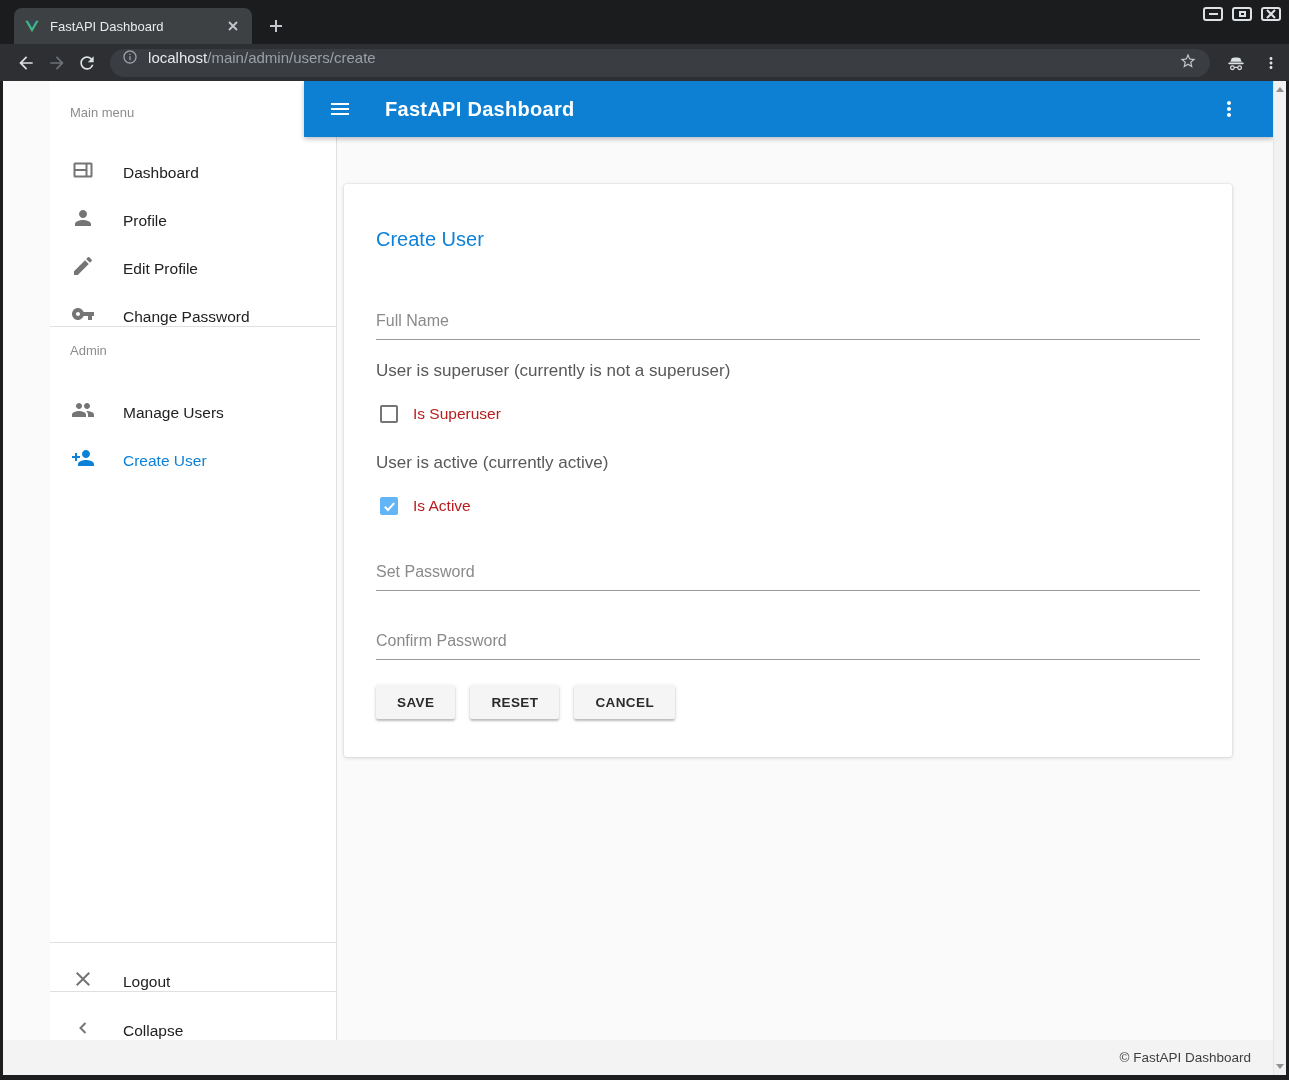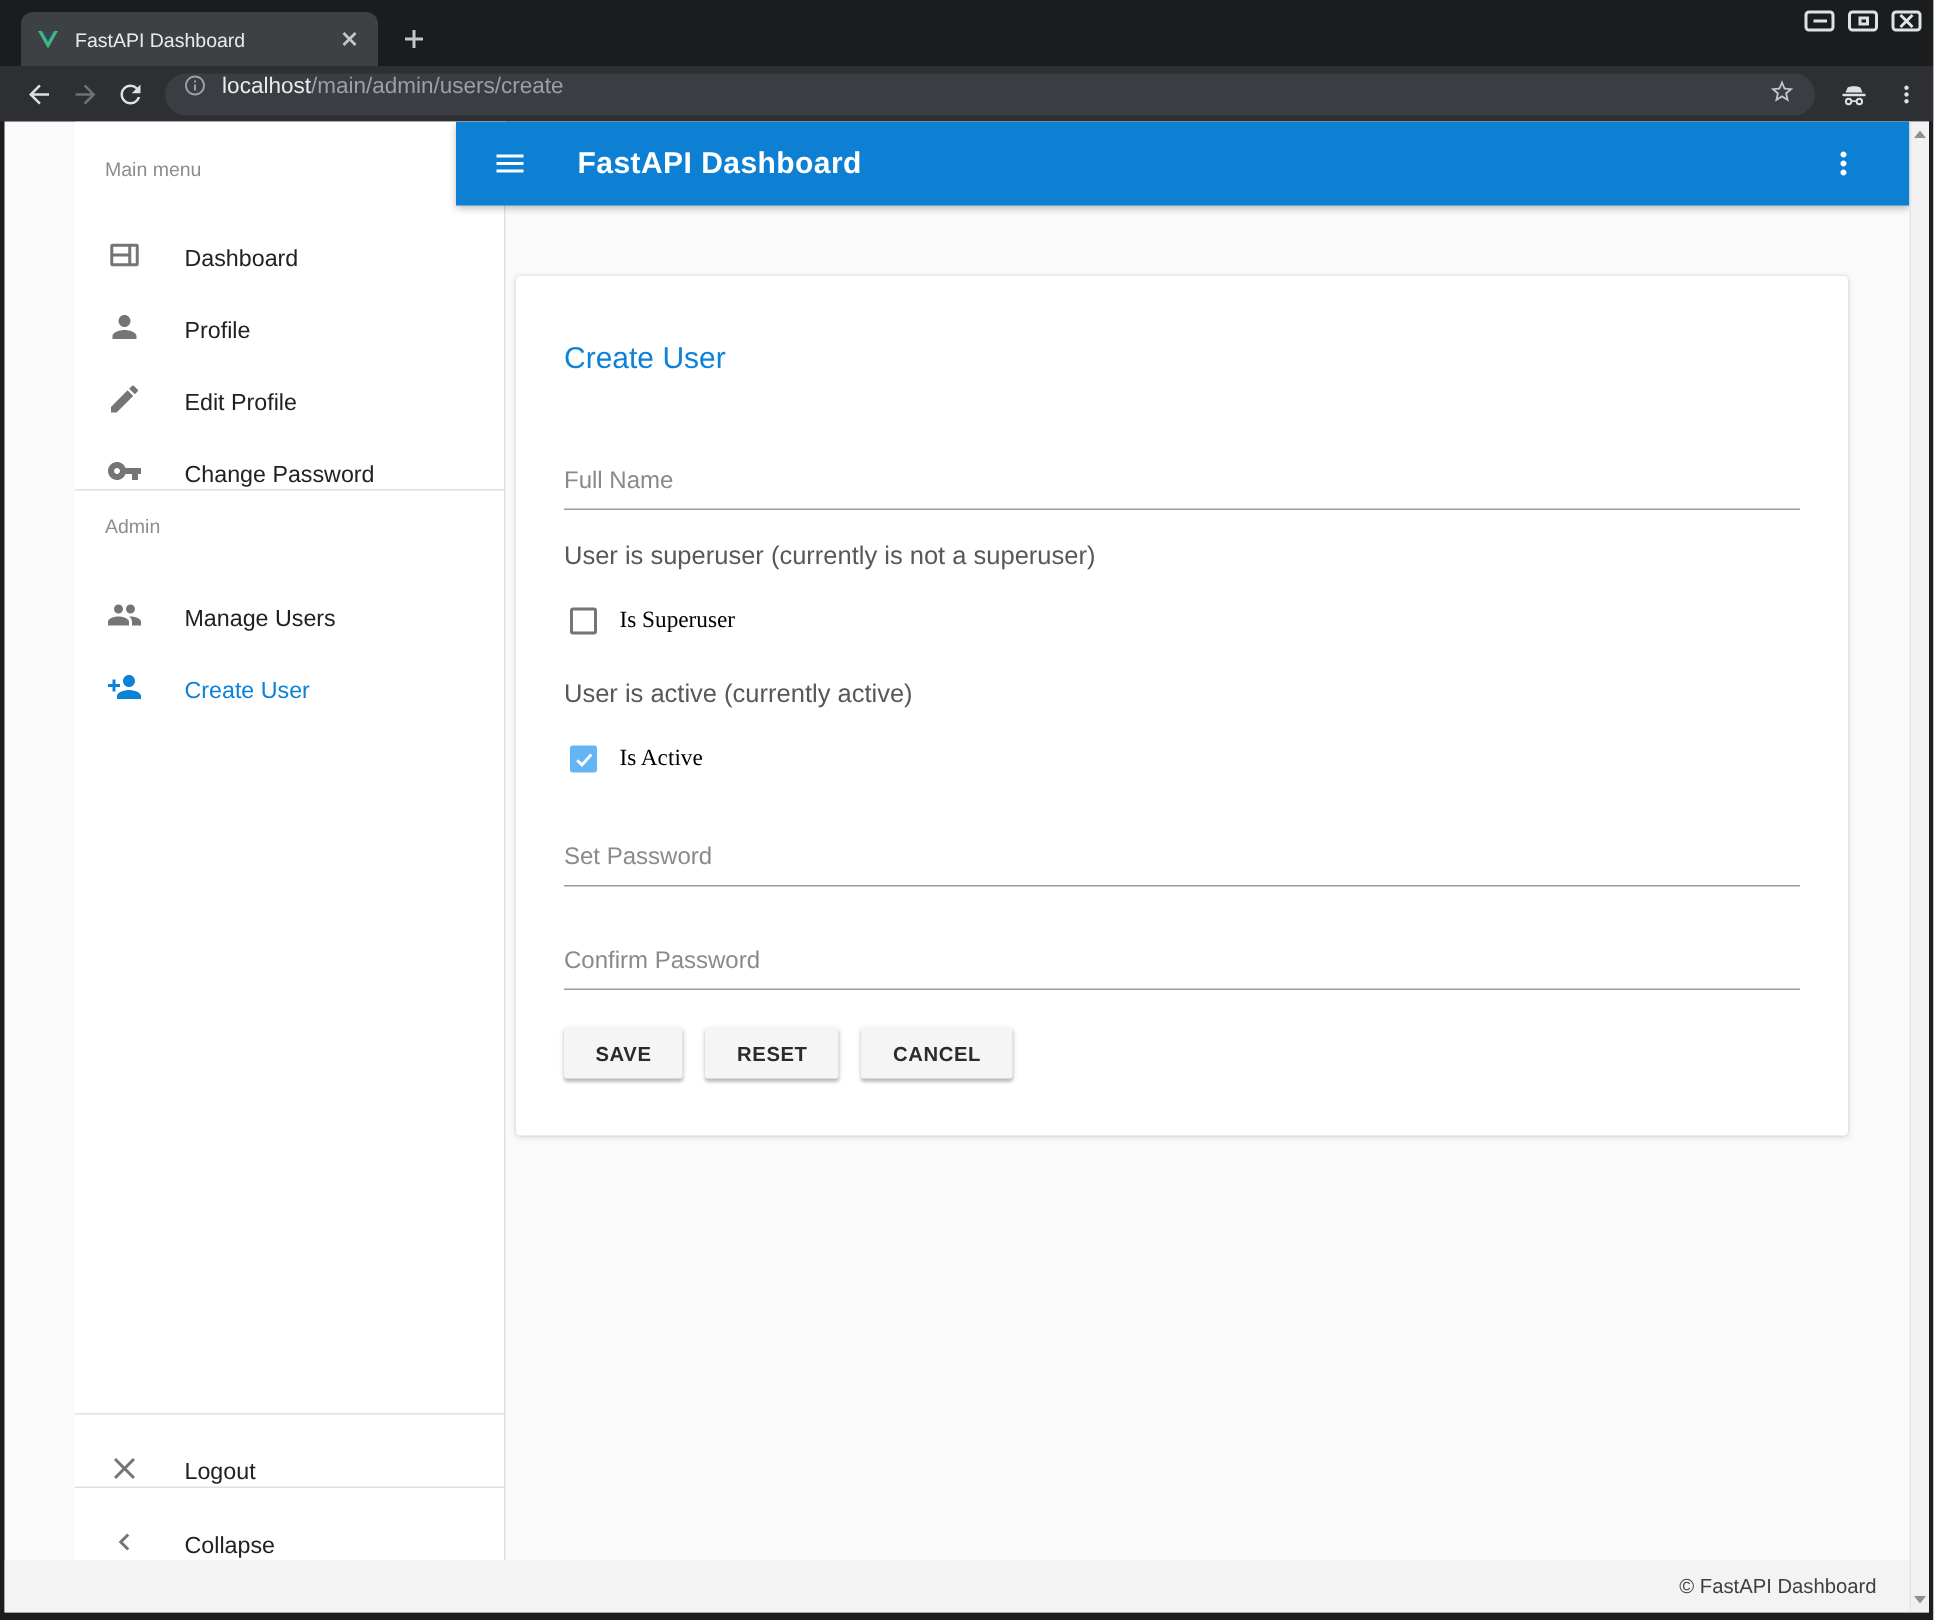--- a/index.html
+++ b/index.html
@@ -85,21 +85,21 @@
         font-family:"Liberation Sans", sans-serif; }
   .tf::placeholder { color:#8a8a8a; opacity:1; }
   .tf-1 { margin-top:58px; } .tf-2 { margin-top:41px; }
   .tf-3 { margin-top:48px; } .tf-4 { margin-top:41px; }
   .note { margin-top:21px; font-size:17px; color:#585858; }
   .note-2 { margin-top:30px; }
   .cb-row { margin-top:24px; display:flex; align-items:center; cursor:pointer; }
   .cb-box { width:18px; height:18px; border:2px solid #757575; border-radius:2px; margin-left:4px; }
   .cb-box.checked { border:none; background:#64b5f6; display:flex; align-items:center; justify-content:center; }
   .cb-box.checked svg { width:15px; height:15px; }
-  .cb-lbl { margin-left:15px; font-size:15.5px; color:#000000;font-family:Liberation Serif, serif; }
+  .cb-lbl { margin-left:15px; font-size:15.5px; color:#b91c1c; }
   .btn-row { margin-top:25px; display:flex; gap:15px; }
   .btn { height:34px; padding:0 21px; background:#f5f5f5; border:none; border-radius:2px;
          font-family:"Liberation Sans", sans-serif; font-size:13.5px; font-weight:bold; color:#2b2b2b;
          letter-spacing:.4px; cursor:pointer;
          box-shadow:0 2px 2px rgba(0,0,0,.2), 0 1px 4px rgba(0,0,0,.12); }
 
   
   .footer { position:absolute; left:0; right:13px; bottom:0; height:35px; background:#f3f3f3;
             display:flex; align-items:center; justify-content:flex-end; padding-right:22px; z-index:6; }
   .footer span { font-size:13.5px; color:#3f3f3f; }

